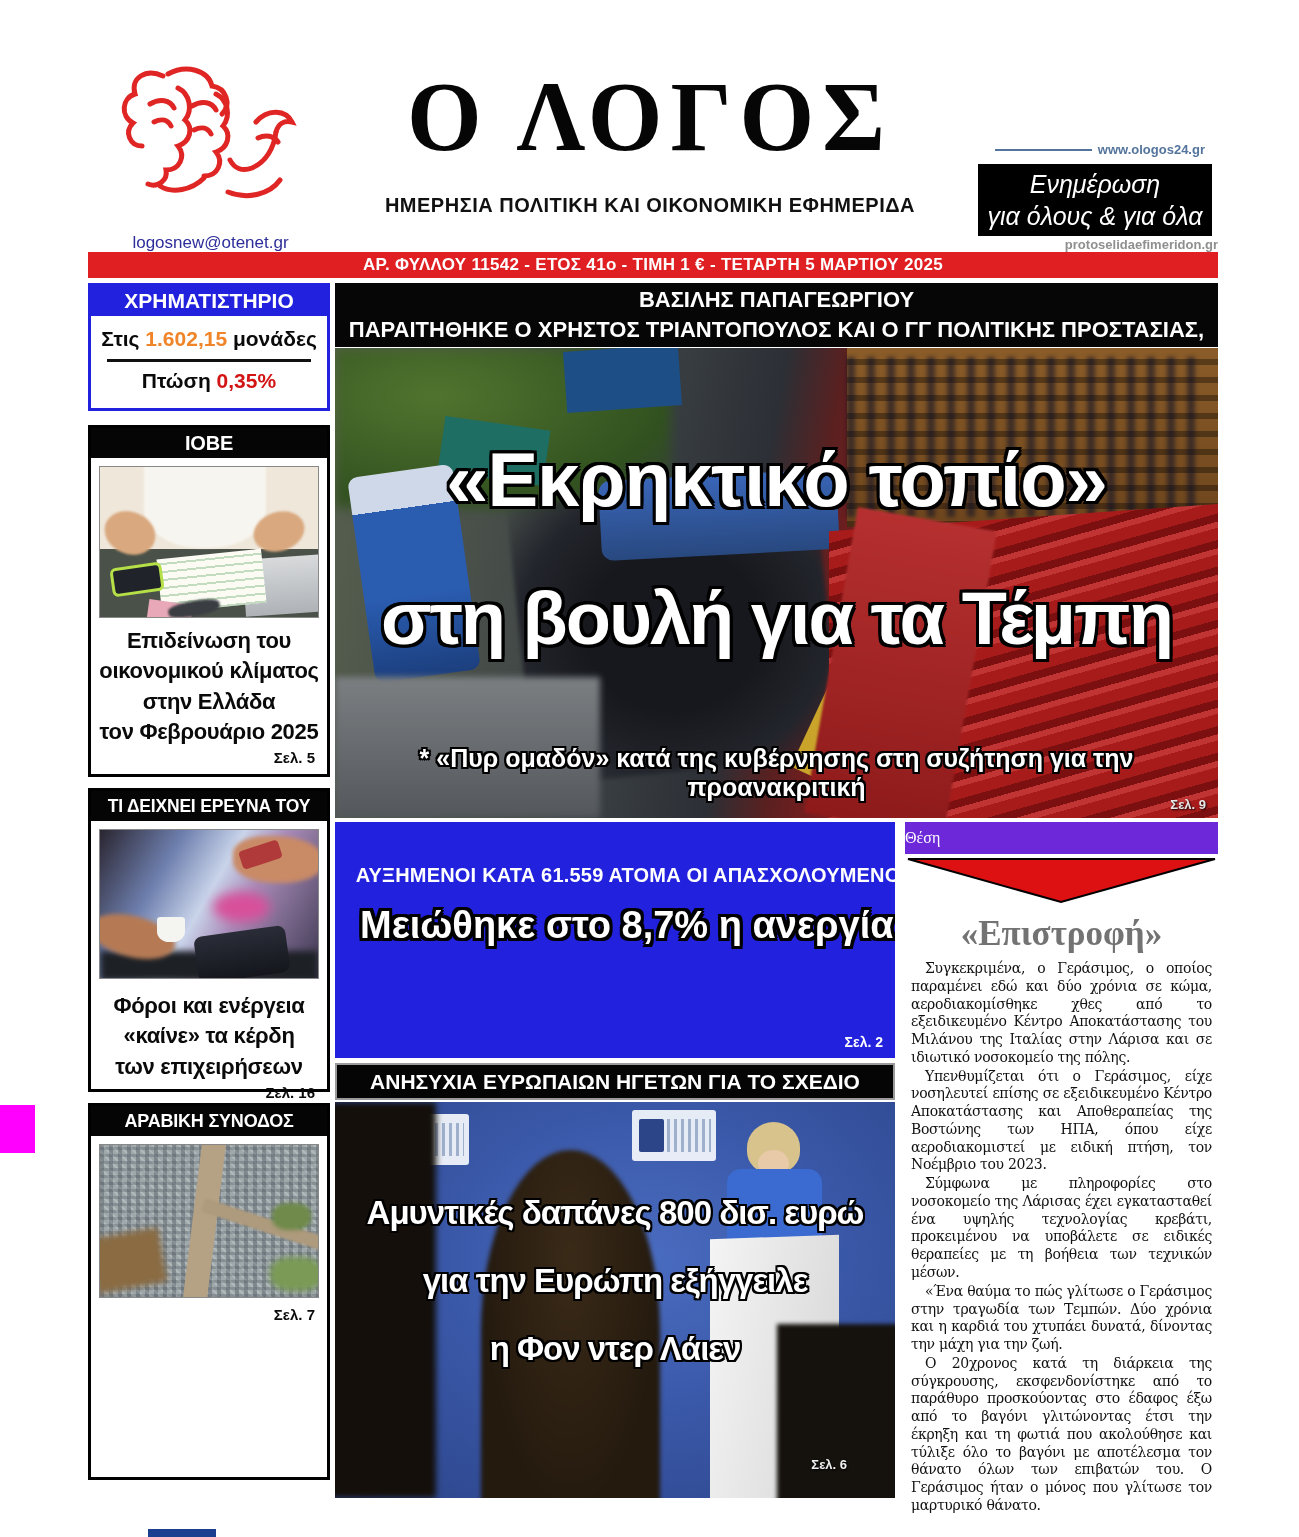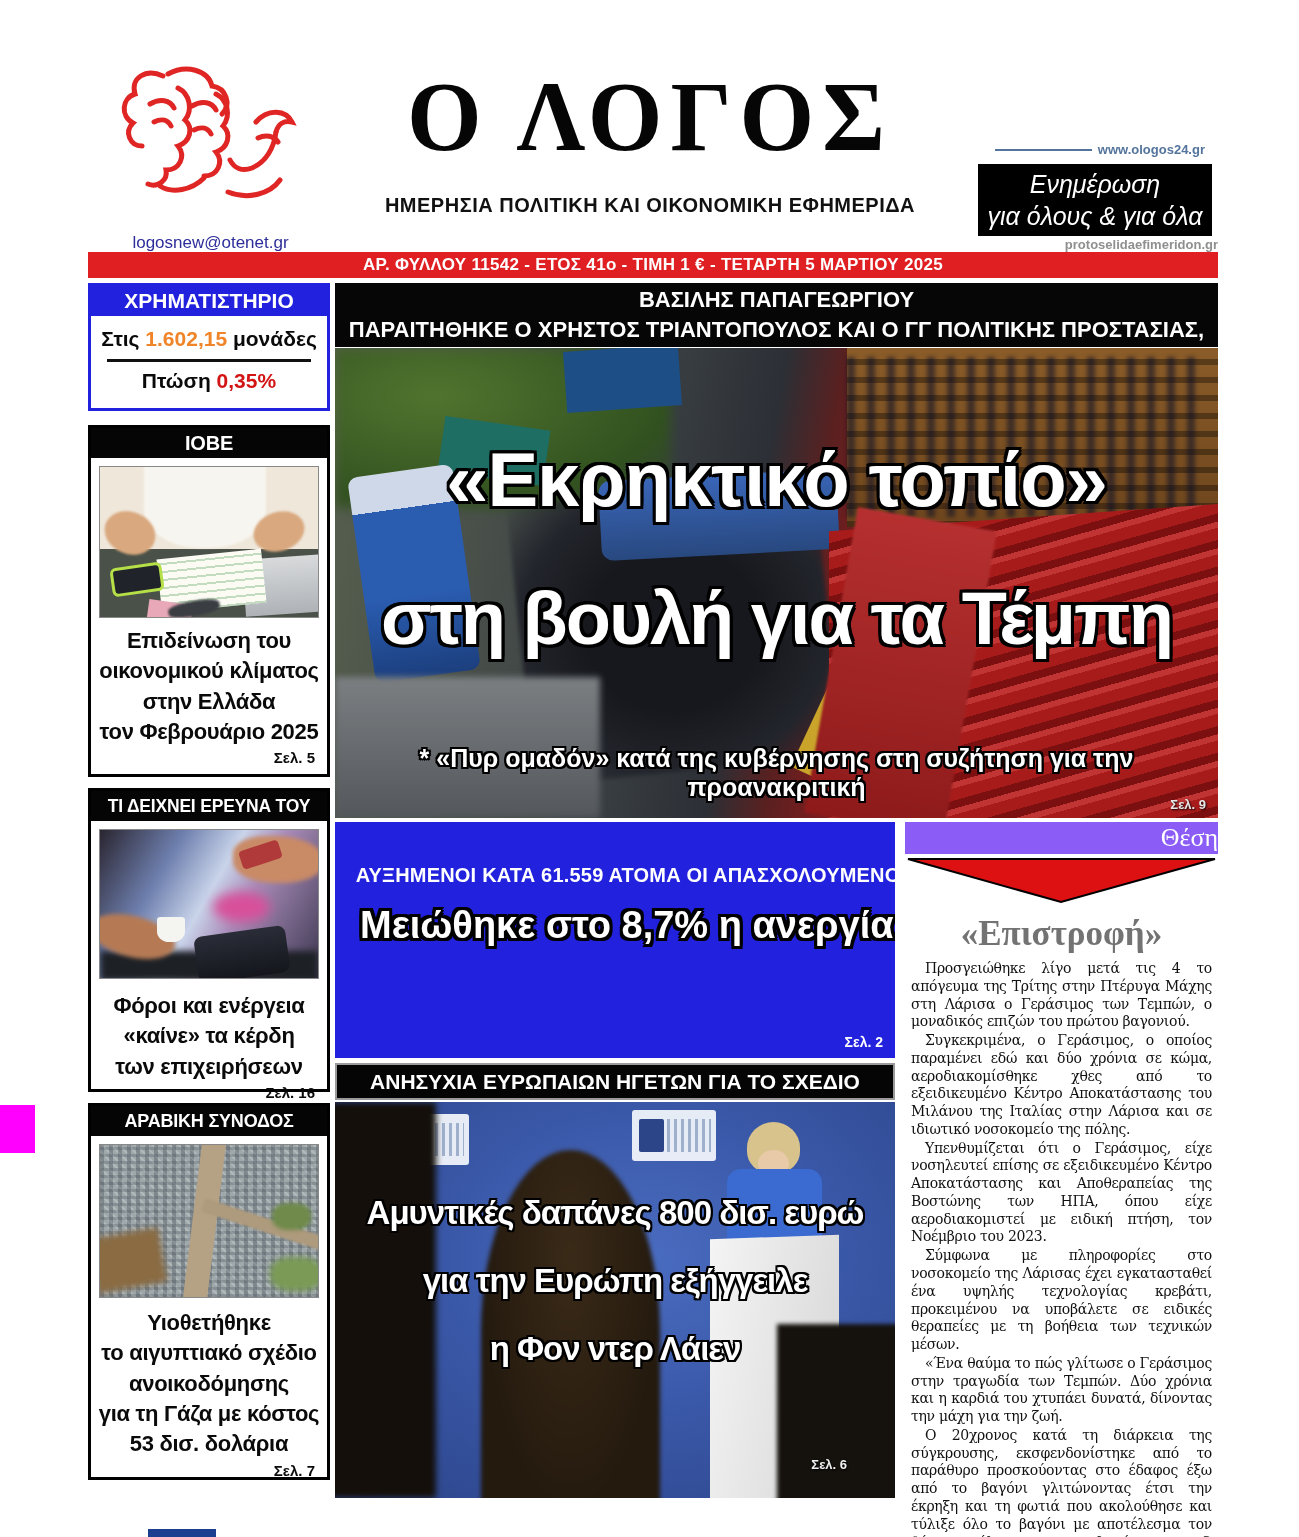--- a/index.html
+++ b/index.html
@@ -100,22 +100,22 @@
   .eu-sil-left{left:-4%;top:0;width:22%;height:100%;background:#140f0a;filter:blur(3px);}
   .eu-sil-center{left:26%;top:12%;width:32%;height:92%;background:radial-gradient(ellipse at 50% 30%,#3a2a18,#241a0e 70%);border-radius:50% 50% 0 0;filter:blur(2px);}
   .eu-camera{right:-3%;bottom:-2%;width:24%;height:46%;background:#15120e;filter:blur(2px);}
   .eu-h1{left:0;top:92px;width:100%;text-align:center;font-size:33px;font-weight:bold;letter-spacing:-1px;}
   .eu-h2{left:0;top:160px;width:100%;text-align:center;font-size:33px;font-weight:bold;letter-spacing:-1px;}
   .eu-h3{left:0;top:228px;width:100%;text-align:center;font-size:33px;font-weight:bold;letter-spacing:-1px;}
   .eu-page{right:48px;bottom:26px;font-size:13px;font-weight:bold;color:#f0f0f0;text-shadow:1px 1px 2px #000;}
 
   
   .opinion{left:905px;top:822px;width:313px;}
-  .op-head{height:32px;background:#8b5cf6;border-bottom:2px solid #fff;color:#fff;text-align:right;line-height:32px;
-           font-family:"Liberation Serif","DejaVu Serif",serif;font-size:26px;}
+  .op-head{height:32px;background:#6d28d9;border-bottom:2px solid #fff;color:#fff;text-align:left;line-height:32px;
+           font-family:"Liberation Serif","DejaVu Serif",serif;font-size:16px;}
   .op-title{text-align:center;font-family:"Liberation Serif","DejaVu Serif",serif;font-weight:bold;font-size:35px;color:#737373;margin:8px 0 6px;}
   .op-body{padding:0 6px;font-family:"DejaVu Serif","Liberation Serif",serif;font-size:14px;line-height:1.27;
            color:#111;text-align:justify;letter-spacing:-.3px;}
   .op-body p{margin:0 0 1px;text-indent:14px;}
 
   
   .ph{position:absolute;}
   
   .iobe-bg{left:0;top:0;right:0;bottom:0;background:linear-gradient(#efe7da 0 55%,#4a5148 55% 100%);}
   .iobe-shirt{left:20%;top:-4%;width:56%;height:58%;background:#f7f5ef;border-radius:0 0 45% 45%;filter:blur(1px);}
@@ -250,27 +250,20 @@
   <div class="abs box newsbox box-gaza">
     <div class="nb-head" style="font-size:18px;">ΑΡΑΒΙΚΗ ΣΥΝΟΔΟΣ ΚΟΡΥΦΗΣ</div>
     <div class="nb-photo" style="height:152px;">
       <div class="ph gaza-bg"></div>
       <div class="ph gaza-road"></div>
       <div class="ph gaza-road2"></div>
       <div class="ph gaza-brown"></div>
       <div class="ph gaza-green1"></div>
       <div class="ph gaza-green2"></div>
     </div>
-    <div class="nb-headline" style="margin-top:10px;">
-      <div>Υιοθετήθηκε</div>
-      <div>το αιγυπτιακό σχέδιο</div>
-      <div>ανοικοδόμησης</div>
-      <div>για τη Γάζα με κόστος</div>
-      <div>53 δισ. δολάρια</div>
-    </div>
     <div class="nb-page">Σελ. 7</div>
   </div>
 
   <div class="abs mark-magenta"></div>
   <div class="abs mark-blue"></div>
 
   <div class="abs lead">
     <div class="abs foliage"></div>
     <div class="abs cont-blue"></div>
     <div class="abs cont-teal"></div>
@@ -319,21 +312,20 @@
     <div class="abs eu-page">Σελ. 6</div>
   </div>
 
   <div class="abs opinion">
     <div class="op-head">Θέση</div>
     <svg width="313" height="50" xmlns="http://www.w3.org/2000/svg" style="display:block;">
       <polygon points="3,3 310,3 156,46" fill="#dd1111" stroke="#000" stroke-width="2"></polygon>
     </svg>
     <div class="op-title">«Επιστροφή»</div>
     <div class="op-body">
-      <p>Προσγειώθηκε λίγο μετά τις 4 το απόγευμα της Τρίτης στην Πτέρυγα Μάχης στη Λάρισα ο Γεράσιμος των Τεμπών, ο μοναδικός επιζών του πρώτου βαγονιού.</p>
       <p>Συγκεκριμένα, ο Γεράσιμος, ο οποίος παραμένει εδώ και δύο χρόνια σε κώμα, αεροδιακομίσθηκε χθες από το εξειδικευμένο Κέντρο Αποκατάστασης του Μιλάνου της Ιταλίας στην Λάρισα και σε ιδιωτικό νοσοκομείο της πόλης.</p>
       <p>Υπενθυμίζεται ότι ο Γεράσιμος, είχε νοσηλευτεί επίσης σε εξειδικευμένο Κέντρο Αποκατάστασης και Αποθεραπείας της Βοστώνης των ΗΠΑ, όπου είχε αεροδιακομιστεί με ειδική πτήση, τον Νοέμβριο του 2023.</p>
       <p>Σύμφωνα με πληροφορίες στο νοσοκομείο της Λάρισας έχει εγκατασταθεί ένα υψηλής τεχνολογίας κρεβάτι, προκειμένου να υποβάλετε σε ειδικές θεραπείες με τη βοήθεια των τεχνικών μέσων.</p>
       <p>«Ένα θαύμα το πώς γλίτωσε ο Γεράσιμος στην τραγωδία των Τεμπών. Δύο χρόνια και η καρδιά του χτυπάει δυνατά, δίνοντας την μάχη για την ζωή.</p>
       <p>Ο 20χρονος κατά τη διάρκεια της σύγκρουσης, εκσφενδονίστηκε από το παράθυρο προσκούοντας στο έδαφος έξω από το βαγόνι γλιτώνοντας έτσι την έκρηξη και τη φωτιά που ακολούθησε και τύλιξε όλο το βαγόνι με αποτέλεσμα τον θάνατο όλων των επιβατών του. Ο Γεράσιμος ήταν ο μόνος που γλίτωσε τον μαρτυρικό θάνατο.</p>
 
     </div>
 
   </div>
 

